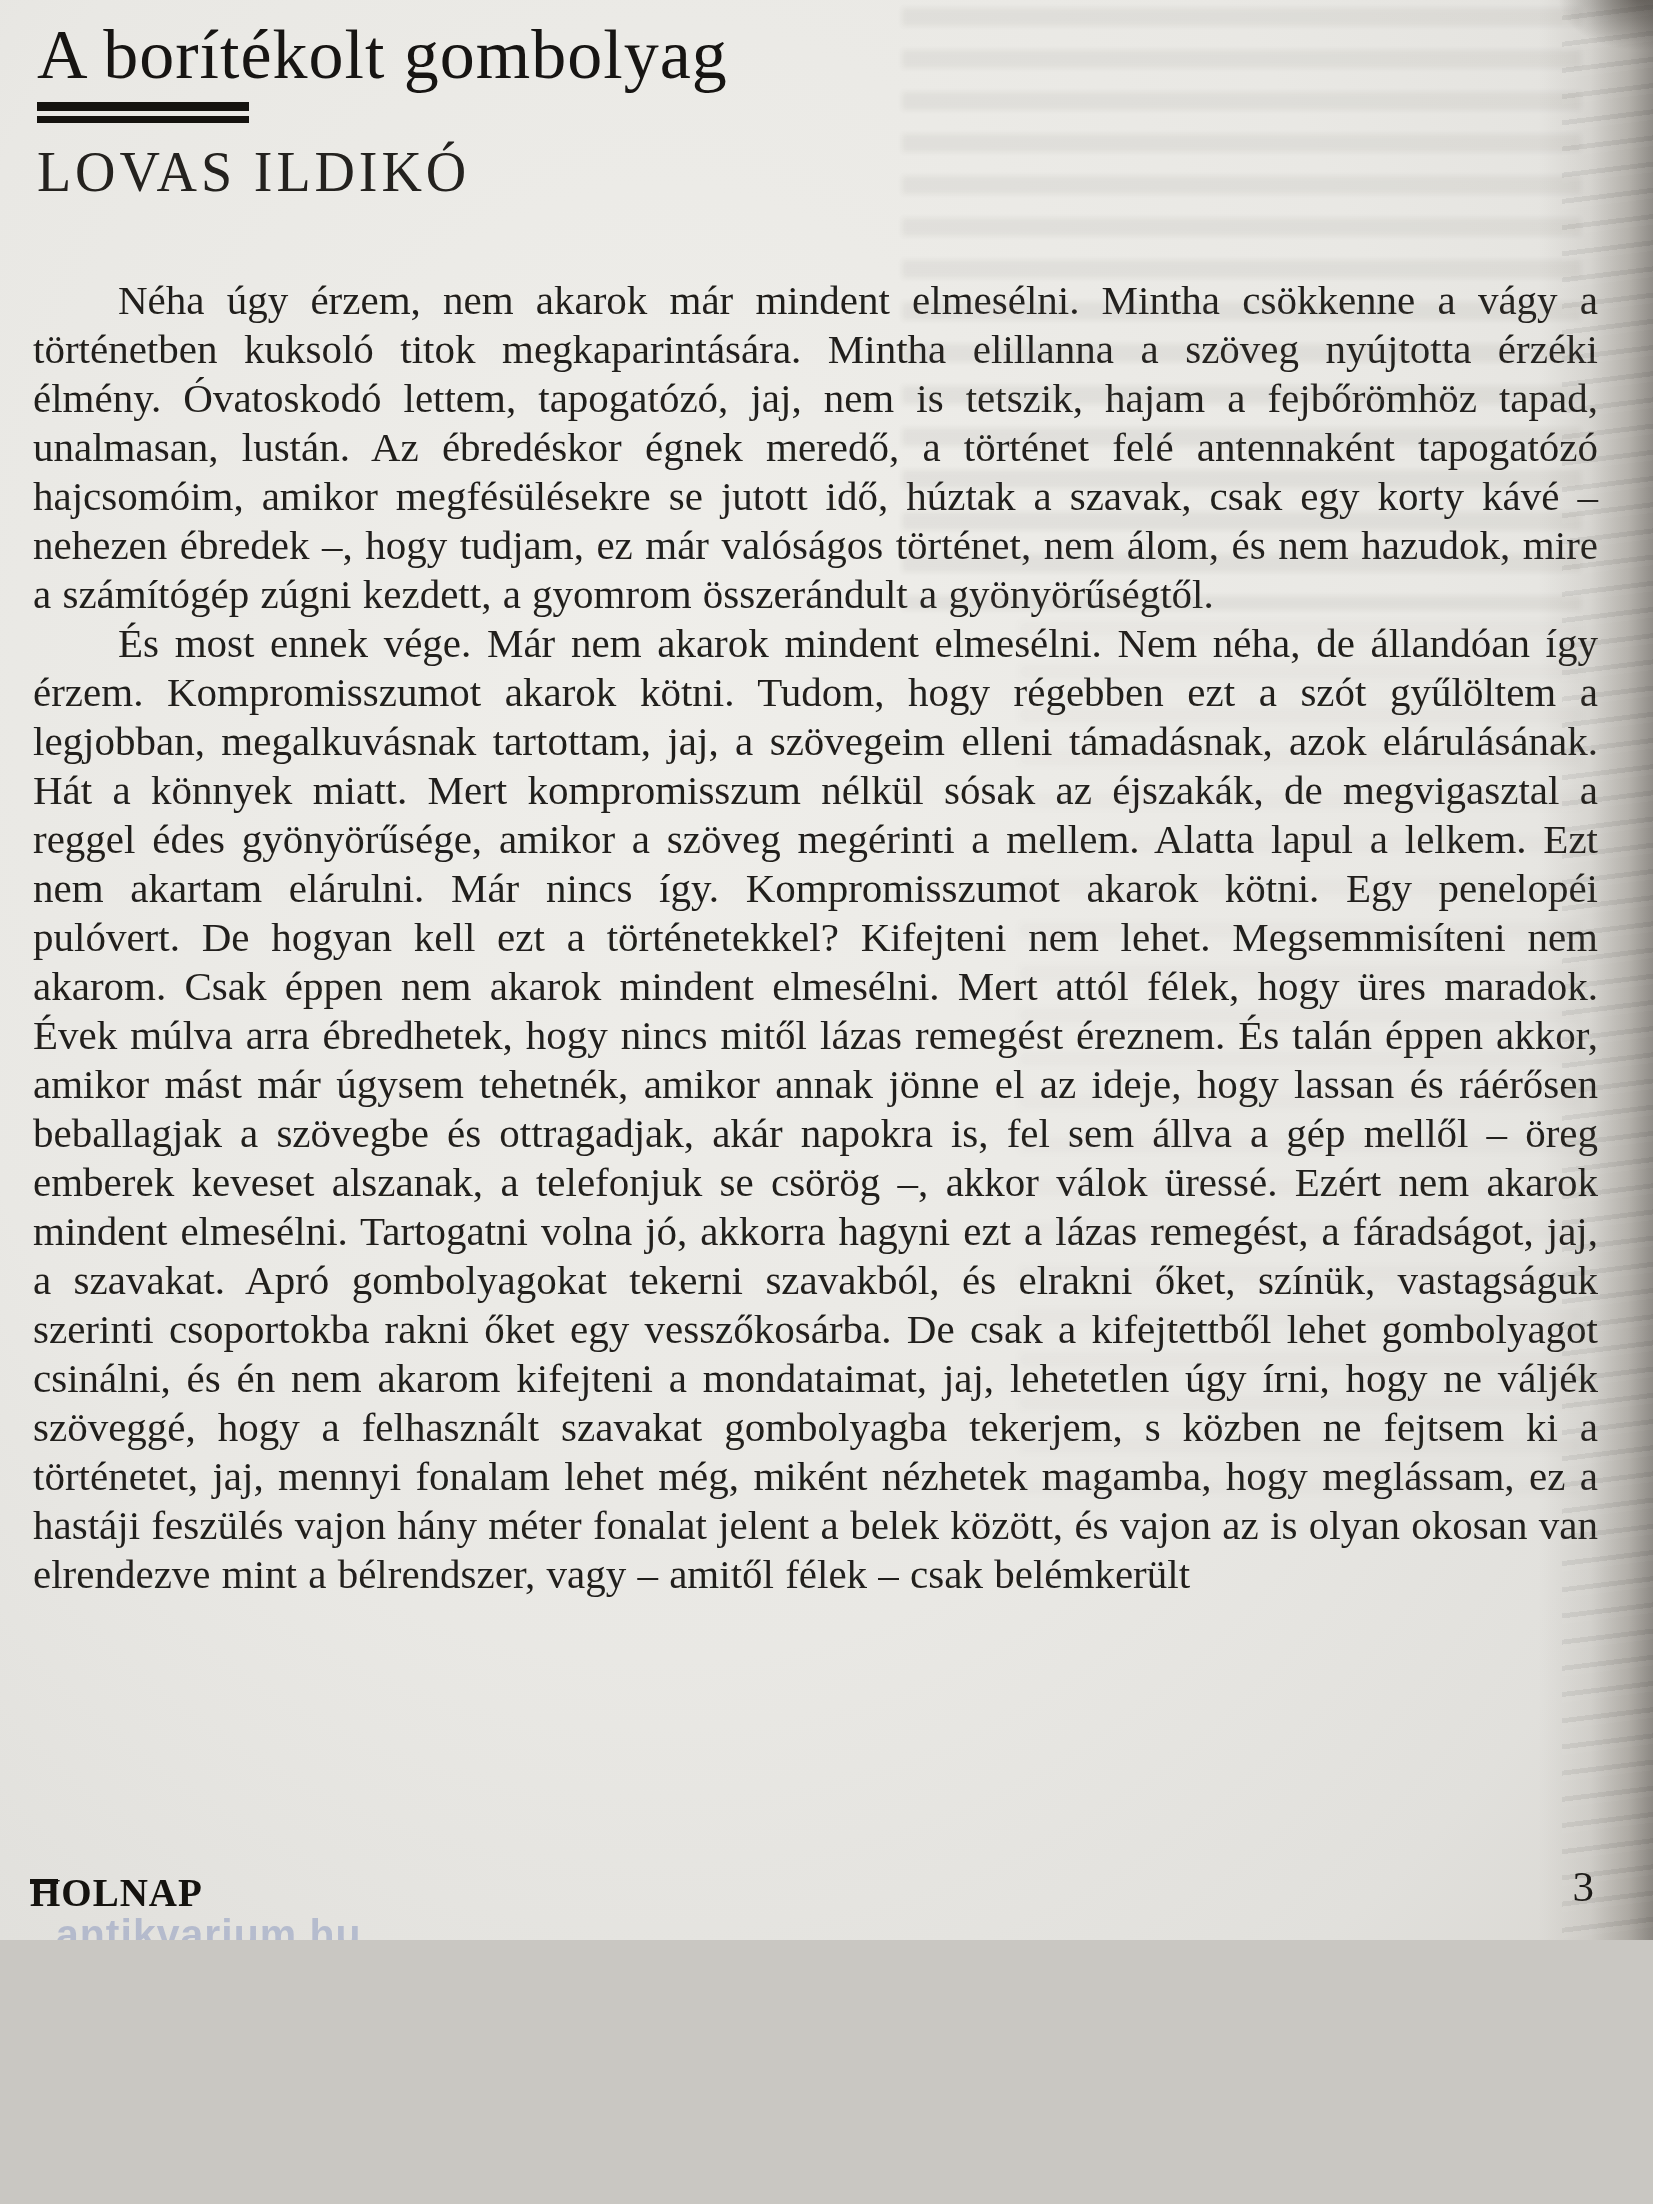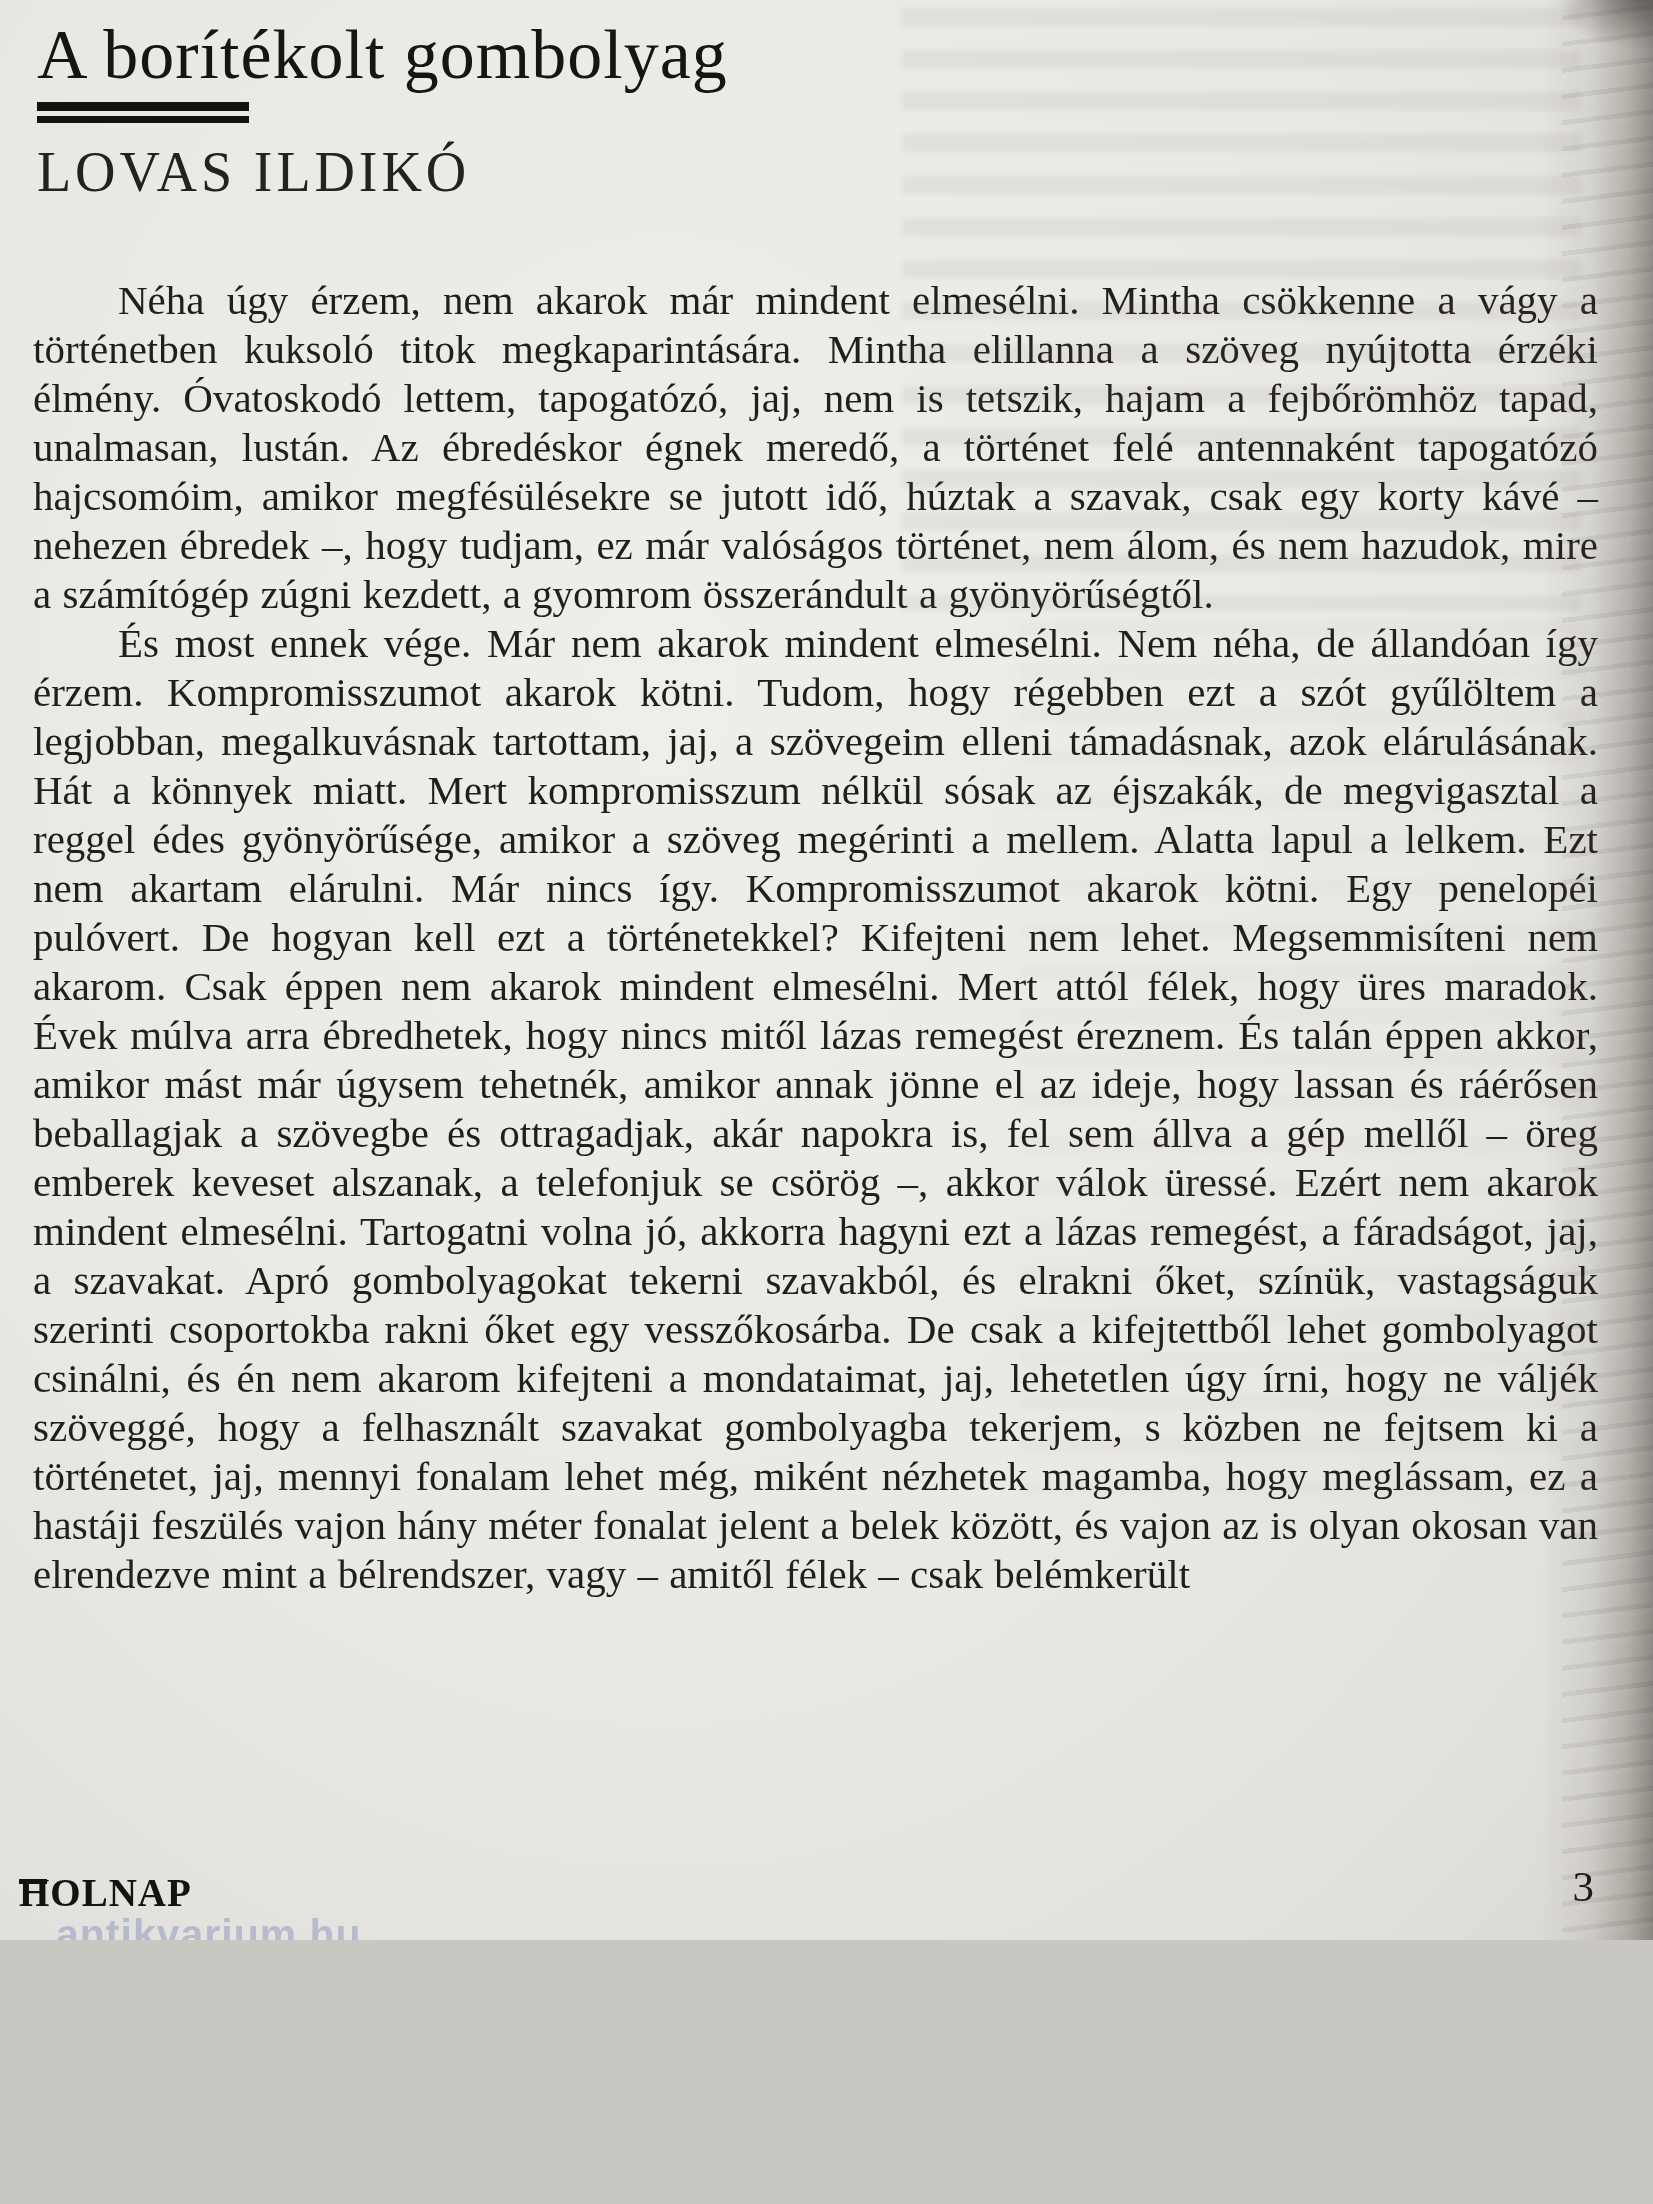--- a/index.html
+++ b/index.html
@@ -57,21 +57,21 @@
   }
 
   main.body-text{
     margin-top:72px;padding:0 56px 0 33px;
     font-size:41px;line-height:49px;text-align:justify;
     hyphens:auto;-webkit-hyphens:auto;word-spacing:1px;color:#211f1c;
   }
   main.body-text p{margin:0;text-indent:85px;}
 
   .journal{
-    position:absolute;left:19px;bottom:25px;font-weight:bold;
+    position:absolute;left:30px;bottom:25px;font-weight:bold;
     font-size:39px;letter-spacing:1px;color:#15130f;margin-top:12px;
   }
   .journal::before{ 
     content:"";position:absolute;left:0;top:8.7px;width:28px;height:4.9px;background:#15130f;
   }
   .pagenum{
     position:absolute;right:60px;bottom:29px;font-size:43px;color:#1c1a17;
   }
   .watermark{
     position:absolute;left:56px;bottom:-17.5px;

